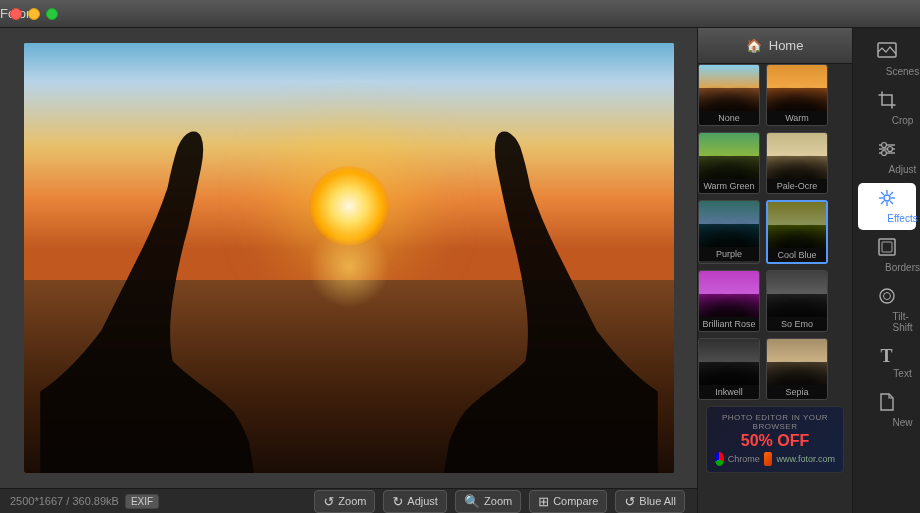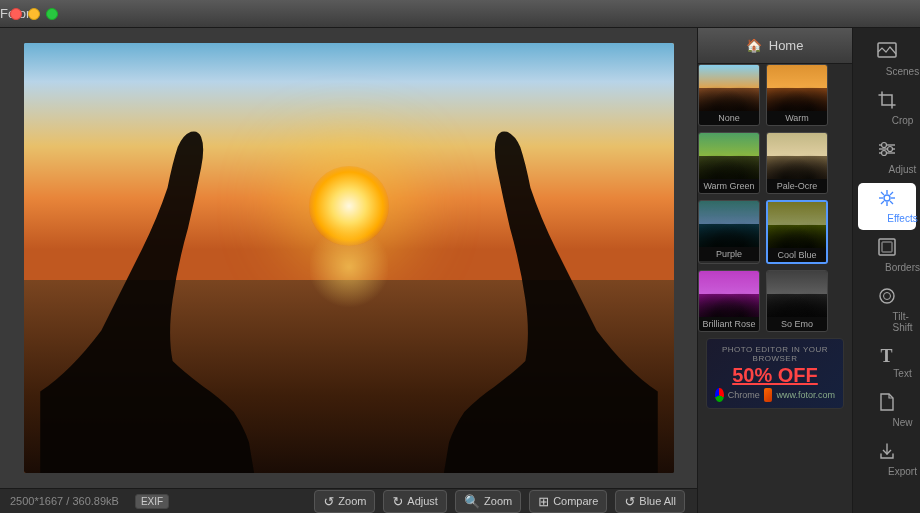--- a/index.html
+++ b/index.html
@@ -109,21 +109,21 @@
       background: #2a2a2a;
       border-top: 1px solid #1a1a1a;
       display: flex;
       align-items: center;
       padding: 0 10px;
       gap: 4px;
     }
     .file-info {
       font-size: 11px;
       color: #888;
-      margin-right: 12px;
+      margin-right: 2px;
     }
     .exif-badge {
       background: #555;
       color: #ccc;
       font-size: 10px;
       padding: 1px 5px;
       border-radius: 3px;
       border: 1px solid #444;
       cursor: pointer;
     }
@@ -251,25 +251,24 @@
       text-align: center;
     }
     .ad-top-text {
       font-size: 8px;
       color: #888;
       letter-spacing: 0.5px;
       text-transform: uppercase;
       margin-bottom: 2px;
     }
     .ad-discount {
-      font-size: 20px;
+      font-size: 16px;
       font-weight: 800;
       color: #ff4444;
       line-height: 1;
-      text-decoration: underline;
     }
     .ad-bottom {
       display: flex;
       align-items: center;
       justify-content: center;
       gap: 4px;
       margin-top: 3px;
     }
     .chrome-icon {
       width: 14px; height: 14px;
@@ -486,20 +485,38 @@
         <div class="effect-thumb">
           <div class="effect-img-sim thumb-so-emo">
             <div class="sim-sky" style="background:linear-gradient(to bottom,#404040,#606060);"></div>
             <div class="sim-ground" style="background:linear-gradient(to bottom,#202020,#080808);"></div>
             <div class="sim-silhouette" style="background:radial-gradient(ellipse at 30% 100%,rgba(5,5,5,0.95) 0%,transparent 55%),radial-gradient(ellipse at 70% 100%,rgba(5,5,5,0.95) 0%,transparent 55%);"></div>
           </div>
           <div class="effect-label">So Emo</div>
         </div>
       </div>
 
+      <div class="effect-row">
+        <div class="effect-thumb">
+          <div class="effect-img-sim thumb-inkwell">
+            <div class="sim-sky" style="background:linear-gradient(to bottom,#303030,#505050);"></div>
+            <div class="sim-ground" style="background:linear-gradient(to bottom,#181818,#050505);"></div>
+            <div class="sim-silhouette" style="background:radial-gradient(ellipse at 30% 100%,rgba(3,3,3,0.96) 0%,transparent 55%),radial-gradient(ellipse at 70% 100%,rgba(3,3,3,0.96) 0%,transparent 55%);"></div>
+          </div>
+          <div class="effect-label">Inkwell</div>
+        </div>
+        <div class="effect-thumb">
+          <div class="effect-img-sim thumb-sepia">
+            <div class="sim-sky" style="background:linear-gradient(to bottom,#a07840,#c09860);"></div>
+            <div class="sim-ground" style="background:linear-gradient(to bottom,#503010,#201005);"></div>
+            <div class="sim-silhouette" style="background:radial-gradient(ellipse at 30% 100%,rgba(8,5,2,0.92) 0%,transparent 55%),radial-gradient(ellipse at 70% 100%,rgba(8,5,2,0.92) 0%,transparent 55%);"></div>
+          </div>
+          <div class="effect-label">Sepia</div>
+        </div>
+      </div>
 
       <div class="ad-banner">
         <div class="ad-top-text">PHOTO EDITOR IN YOUR BROWSER</div>
         <div class="ad-discount">50% OFF</div>
         <div class="ad-bottom">
           <div class="chrome-icon">
             
           </div>
           <span class="ad-url" style="font-size:9px;color:#888;">Chrome</span>
           <span class="fotor-logo"></span>
@@ -589,25 +606,15 @@
     <div class="sidebar-item">
       <span class="sidebar-icon">
         <svg width="16" height="18" viewBox="0 0 16 18" fill="none">
           <path d="M2 1 L10 1 L14 5 L14 17 L2 17 Z" stroke="#aaa" stroke-width="1.4" fill="none"></path>
           <path d="M10 1 L10 5 L14 5" stroke="#aaa" stroke-width="1.2" fill="none"></path>
         </svg>
       </span>
       <span class="sidebar-label">New</span>
     </div>
 
-    <div class="sidebar-item">
-      <span class="sidebar-icon">
-        <svg width="18" height="18" viewBox="0 0 18 18" fill="none">
-          <path d="M3 12 L3 16 L15 16 L15 12" stroke="#aaa" stroke-width="1.4" stroke-linecap="round" fill="none"></path>
-          <path d="M9 2 L9 12" stroke="#aaa" stroke-width="1.4" stroke-linecap="round"></path>
-          <path d="M5 8 L9 12 L13 8" stroke="#aaa" stroke-width="1.4" stroke-linejoin="round" fill="none"></path>
-        </svg>
-      </span>
-      <span class="sidebar-label">Export</span>
-    </div>
   </div>
 
 </div>
 
 </body></html>

